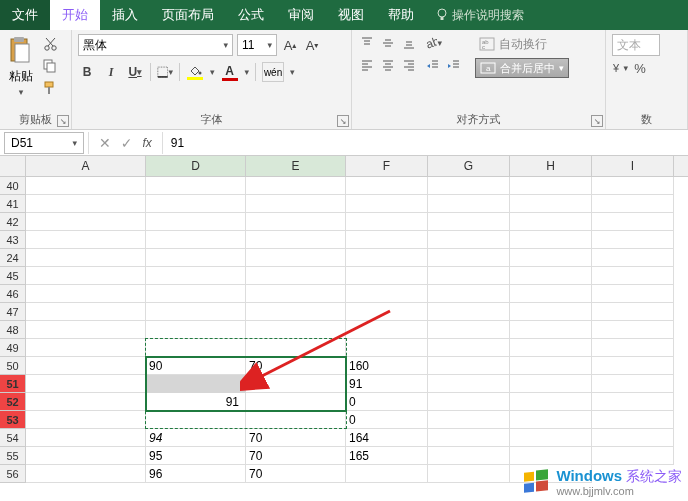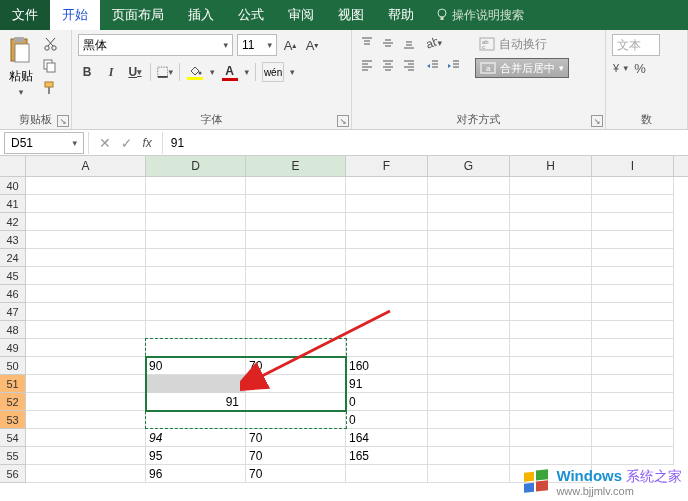--- a/index.html
+++ b/index.html
@@ -1,20 +1,20 @@
 <!DOCTYPE html>
 <html><head>
 <meta charset="utf-8">
 <style>
   * { margin: 0; padding: 0; box-sizing: border-box; }
   body { font-family: "Microsoft YaHei", sans-serif; font-size: 12px; background: #fff; width: 688px; height: 501px; overflow: hidden; position: relative; }
   
   .tabs { display: flex; background: #1f6b40; height: 30px; align-items: stretch; }
   .tab { padding: 0 12px; color: #fff; display: flex; align-items: center; cursor: pointer; font-size: 13px; }
-  .tab.active { background: #fff; color: #1d4ed8; }
+  .tab.active { background: #fff; color: #8b5cf6; }
   .tab.file { background: #185533; }
   .tell-me { display: flex; align-items: center; color: #d0e0d0; margin-left: 10px; gap: 4px; }
   
   .ribbon { display: flex; background: #f3f3f3; border-bottom: 1px solid #d0d0d0; height: 100px; }
   .group { border-right: 1px solid #d8d8d8; padding: 4px 6px 2px; display: flex; flex-direction: column; position: relative; }
   .group-label { text-align: center; font-size: 11px; color: #555; margin-top: auto; padding-top: 2px; position: relative; }
   .dialog-launcher { position: absolute; right: 2px; bottom: 2px; width: 12px; height: 12px; border: 1px solid #999; font-size: 8px; display: flex; align-items: center; justify-content: center; color: #666; }
   
   .clipboard-body { display: flex; gap: 4px; }
   .paste-btn { display: flex; flex-direction: column; align-items: center; gap: 2px; padding: 2px; }
@@ -51,21 +51,21 @@
   .fb-input { flex: 1; padding: 0 8px; font-size: 12px; }
   
   .grid-area { position: relative; overflow: hidden; height: 345px; }
   .col-headers { display: flex; position: sticky; top: 0; background: #f0f0f0; border-bottom: 1px solid #ccc; }
   .corner { width: 26px; height: 20px; border-right: 1px solid #ccc; background: #f0f0f0; }
   .col-h { height: 20px; border-right: 1px solid #ccc; display: flex; align-items: center; justify-content: center; font-size: 12px; color: #333; background: #f0f0f0; }
   .col-h.sel { background: #d8e8d8; }
   .rows { }
   .row { display: flex; height: 18px; }
   .row-h { width: 26px; border-right: 1px solid #ccc; border-bottom: 1px solid #ccc; display: flex; align-items: center; justify-content: center; font-size: 11px; background: #f0f0f0; color: #333; }
-  .row-h.sel { background: #fdba74; }
+  .row-h.sel { background: #ef4444; font-weight: bold; }
   .cell { border-right: 1px solid #ddd; border-bottom: 1px solid #ddd; height: 18px; display: flex; align-items: center; padding: 0 3px; font-size: 12px; background: #fff; }
   .cell.num { justify-content: flex-start; }
   
   .col-A { width: 120px; } .col-D { width: 100px; } .col-E { width: 100px; }
   .col-F { width: 82px; } .col-G { width: 82px; } .col-H { width: 82px; } .col-I { width: 82px; }
   
   .sel-border { position: absolute; border: 2px solid #1f7a3f; pointer-events: none; }
   .dashed { border: 1.5px dashed #1f7a3f; }
   .sel-fill { position: absolute; background: #d6d6d6; pointer-events: none; }
   
@@ -78,22 +78,22 @@
   .wm-sub { color: #888; font-size: 11px; }
   
   .lightbulb { fill: #fff; }
 </style>
 </head>
 <body>
 
 <div class="tabs">
   <div class="tab file">文件</div>
   <div class="tab active">开始</div>
+  <div class="tab">插入</div>
   <div class="tab">页面布局</div>
-  <div class="tab">插入</div>
   <div class="tab">公式</div>
   <div class="tab">审阅</div>
   <div class="tab">视图</div>
   <div class="tab">帮助</div>
   <div class="tell-me">
     <svg class="lightbulb" width="12" height="14" viewBox="0 0 12 14">
         <circle cx="6" cy="5" r="4" fill="none" stroke="#d0e0d0" stroke-width="1"></circle>
         <rect x="4.5" y="9" width="3" height="3" fill="#d0e0d0"></rect>
       </svg>
     <span>操作说明搜索</span>

